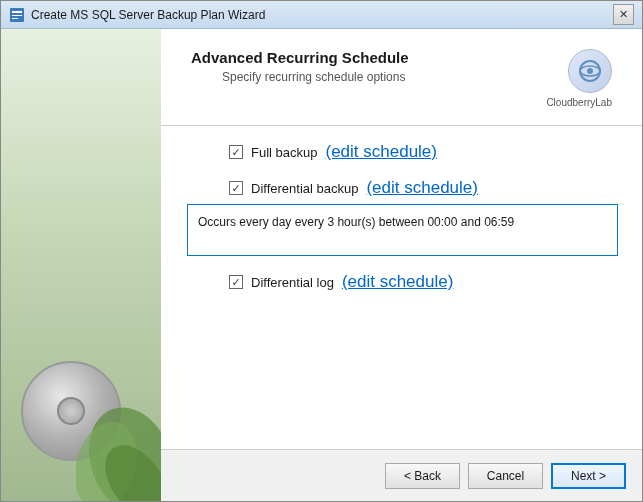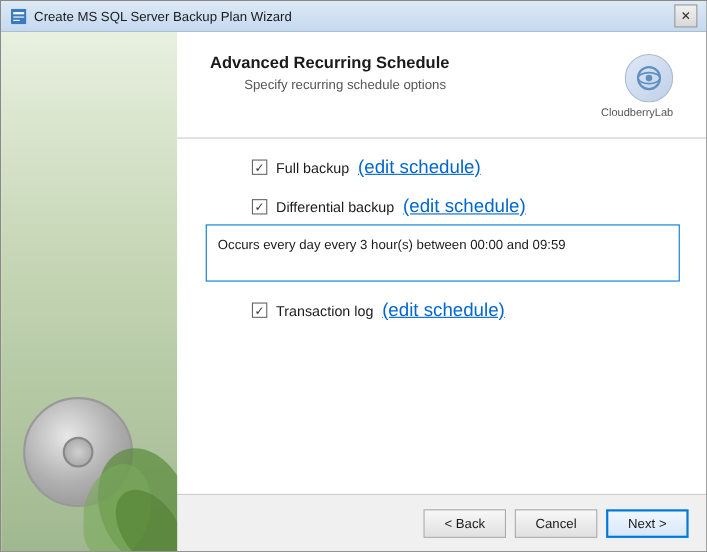--- a/index.html
+++ b/index.html
@@ -285,28 +285,28 @@
           </div>
         </div>
 
         <div class="schedule-item">
           <div class="schedule-header">
             <div class="checkbox checkbox-checked"></div>
             <span class="schedule-label">Differential backup</span>
             <a class="edit-link">(edit schedule)</a>
           </div>
           <div class="schedule-box">
-            <span class="schedule-box-text">Occurs every day every 3 hour(s) between 00:00 and 09:59</span>
+            <span class="schedule-box-text">Occurs every day every 3 hour(s) between 00:00 and 06:59</span>
           </div>
         </div>
 
         <div class="schedule-item">
           <div class="schedule-header">
             <div class="checkbox checkbox-checked"></div>
-            <span class="schedule-label">Transaction log</span>
+            <span class="schedule-label">Differential log</span>
             <a class="edit-link">(edit schedule)</a>
           </div>
         </div>
 
       </div>
 
       <div class="footer">
         <button class="btn">&lt; Back</button>
         <button class="btn">Cancel</button>
         <button class="btn btn-primary">Next &gt;</button>

